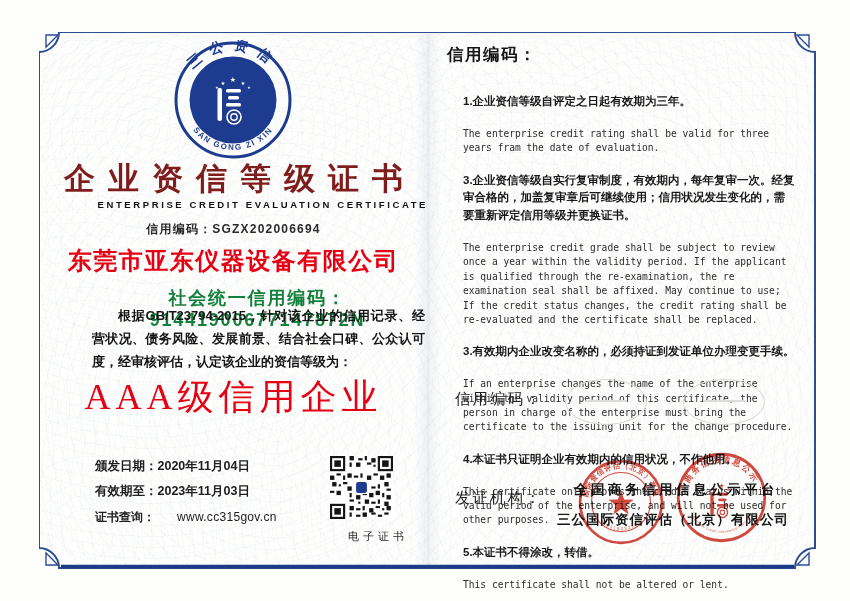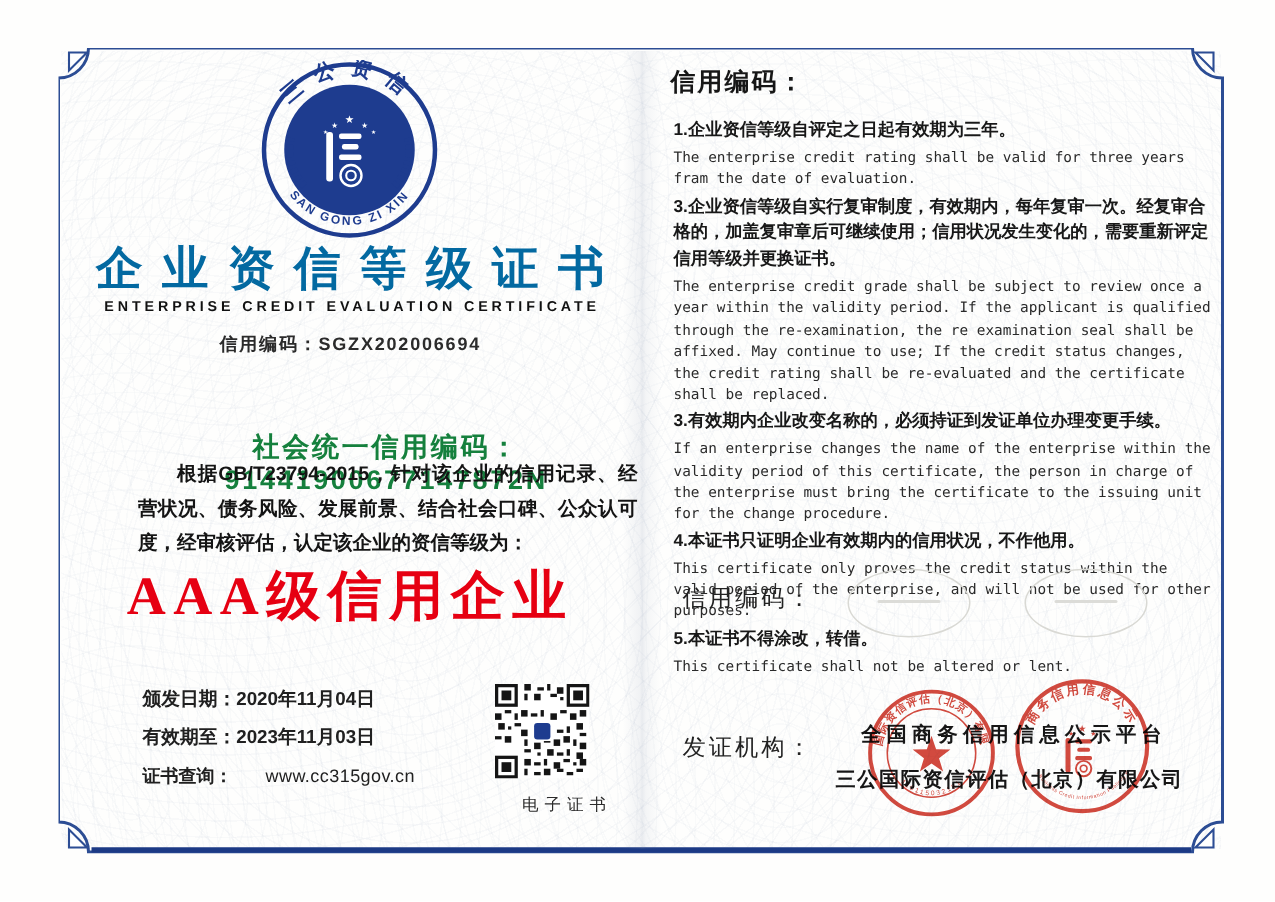--- a/index.html
+++ b/index.html
@@ -15,38 +15,38 @@
       repeating-radial-gradient(circle at 6% 94%, transparent 0 12px, rgba(150,165,190,.08) 12px 13px);}
   .frame{position:absolute;left:39px;top:32px;}
   .spine{position:absolute;left:415px;top:34px;width:26px;height:532px;
     background:linear-gradient(90deg,transparent, rgba(120,135,165,.10) 45%, rgba(120,135,165,.16) 50%, rgba(120,135,165,.08) 60%, transparent);}
   .lp,.rp{position:absolute;top:32px;height:537px;}
   .lp{left:39px;width:389px;}
   .rp{left:428px;width:388px;}
   .abs{position:absolute;}
   .ctr{left:0;width:100%;text-align:center;}
   .title{top:126px;font-family:"Liberation Serif",serif;font-weight:bold;font-size:31px;
-         letter-spacing:13px;text-indent:13px;color:#0369a1;}
-  .subtitle{top:167px;font-size:9.5px;font-weight:bold;letter-spacing:2.6px;text-indent:2.6px;color:#111;}
+         letter-spacing:13px;text-indent:13px;color:#7f1d1d;}
+  .subtitle{top:167px;font-size:9.5px;font-weight:bold;letter-spacing:2.6px;text-indent:2.6px;color:#111;text-align:right;}
   .creditcode{top:189px;font-size:12px;font-weight:bold;letter-spacing:1.2px;color:#2b2b2b;}
   .company{top:213px;font-size:24px;font-weight:bold;letter-spacing:1.5px;color:#e60012;}
   .social{top:254px;font-size:18px;font-weight:bold;letter-spacing:1.8px;color:#15803d;padding-left:24px;}
   .bodytext{top:272px;left:29px;width:333px;font-size:13px;font-weight:600;line-height:1.78;
             text-indent:2em;text-align:justify;color:#141414;margin-left:24px;}
-  .rating{top:341px;font-family:"Liberation Serif",serif;font-size:36px;font-weight:bold;
+  .rating{top:341px;font-family:"Liberation Serif",serif;font-size:36px;font-weight:normal;
           letter-spacing:5px;color:#e60012;}
   .meta{left:56px;top:428px;font-size:12.5px;font-weight:bold;color:#202020;line-height:1.0;}
   .meta div{margin-bottom:12px;}
   .query{left:56px;top:477px;font-size:12px;font-weight:bold;color:#202020;}
   .query .url{font-weight:normal;margin-left:22px;letter-spacing:.3px;}
   .qr{left:291px;top:424px;width:63px;height:63px;}
   .qrcap{left:292px;top:497px;width:94px;text-align:center;font-size:11px;letter-spacing:4px;color:#2a2a2a;}
   .heading{left:19px;top:12px;font-size:16.5px;font-weight:bold;letter-spacing:1.5px;color:#161616;}
   .explain{left:19px;top:45px;width:364px;}
-  .explain p{margin:2px;}
+  .explain p{margin:16px;}
   .zh{font-size:11.5px;font-weight:bold;line-height:1.55;color:#181818;}
   .en{font-family:"DejaVu Sans Mono",monospace;font-size:9.6px;line-height:1.5;color:#2a2a2a;}
   .annual{left:27px;top:357px;font-size:15.5px;letter-spacing:2px;color:#222;}
   .oval{top:347px;width:80px;height:44px;border:1px solid #d9d9d4;border-radius:50%;}
   .oval i{display:block;margin:20px auto 0;width:42px;height:2px;background:#dcdcd8;border-radius:1px;}
   .ov1{left:137px;} .ov2{left:255px;}
   .issuerlabel{left:27px;top:456px;font-size:15.5px;letter-spacing:2px;color:#222;}
   .iss1{left:112px;top:449px;width:272px;text-align:center;font-size:13.5px;font-weight:bold;
         letter-spacing:3.5px;color:#161616;}
   .iss2{left:100px;top:479px;width:290px;text-align:center;font-size:13.5px;font-weight:bold;
@@ -100,20 +100,21 @@
         <rect x="55" y="56" width="11" height="3.6" rx="1.5"></rect>
         <rect x="53" y="63" width="15" height="3.6" rx="1.5"></rect>
         <circle cx="61" cy="77" r="7" fill="none" stroke="#fff" stroke-width="1.6"></circle>
         <circle cx="61" cy="77" r="3.2" fill="none" stroke="#fff" stroke-width="1.4"></circle>
       </g>
     </svg>
 
     <div class="abs ctr title">企业资信等级证书</div>
     <div class="abs ctr subtitle">ENTERPRISE CREDIT EVALUATION CERTIFICATE</div>
     <div class="abs ctr creditcode">信用编码：SGZX202006694</div>
+    <div class="abs ctr company">东莞市亚东仪器设备有限公司</div>
     <div class="abs ctr social">社会统一信用编码：91441900677147872N</div>
     <div class="abs bodytext">根据GB/T23794-2015，针对该企业的信用记录、经营状况、债务风险、发展前景、结合社会口碑、公众认可度，经审核评估，认定该企业的资信等级为：</div>
     <div class="abs ctr rating">AAA级信用企业</div>
 
     <div class="abs meta">
       <div>颁发日期：2020年11月04日</div>
       <div>有效期至：2023年11月03日</div>
     </div>
     <div class="abs query">
       <span>证书查询：</span><span class="url">www.cc315gov.cn</span>

